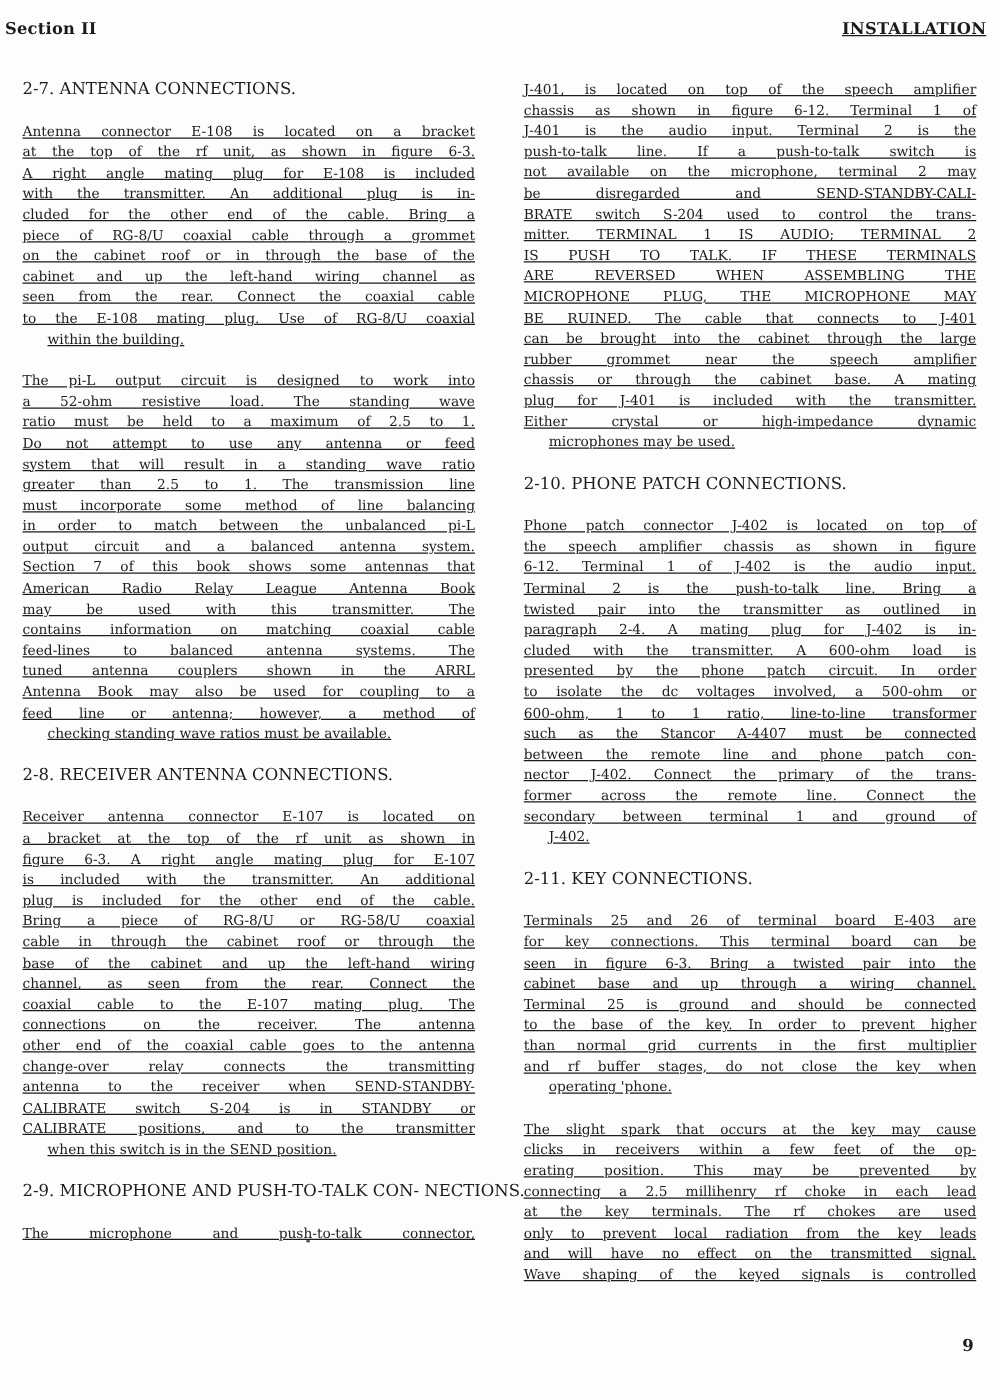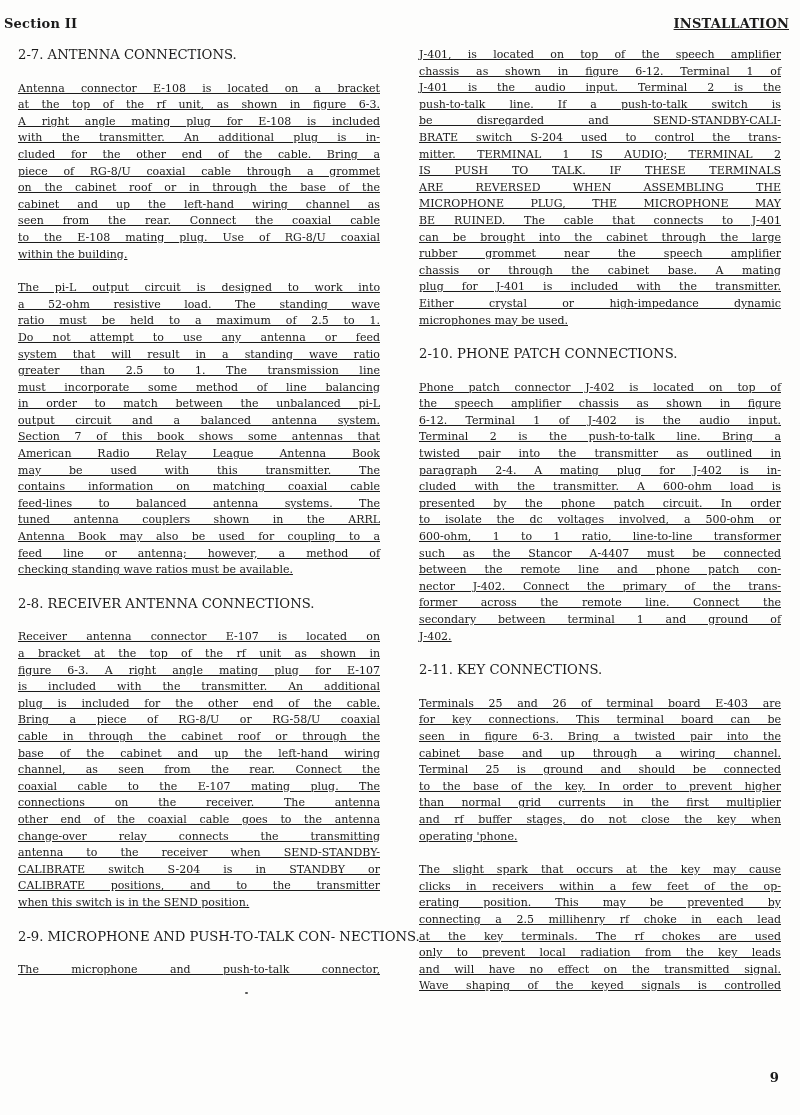--- a/index.html
+++ b/index.html
@@ -7,33 +7,33 @@
     width: 800px; height: 1115px; position: relative; overflow: hidden;
     background: #fdfdfc;
     font-family: "DejaVu Serif", "Liberation Serif", serif;
     color: #1b1b1b;
   }
   .running-head {
     position: absolute; top: 16px; font-size: 13px; font-weight: bold; letter-spacing: 0.2px;
   }
   #head-left { left: 4px; }
   #head-right { right: 11px; text-decoration: underline; }
-  .col { position: absolute; top: 47px; width: 362px; }
+  .col { position: absolute; top: 64px; width: 362px; }
   #col-left { left: 18px; }
   #col-right { left: 419px; }
   .heading {
     font-size: 13.2px; line-height: 16.6px; margin: 0 0 17px 0; white-space: nowrap;
   }
   .heading.hang { padding-left: 44px; text-indent: -44px; white-space: normal; margin-top: 17px; }
   .para { margin: 0 0 17px 0; font-size: 11px; text-decoration: underline; }
   .line {
     display: block; height: 16.6px; line-height: 16.6px;
     text-align: justify; text-align-last: justify; white-space: nowrap; overflow: visible;
   }
-  .line.last { text-align-last: left; }
+  .line.last { text-align-last: left; margin-left: 20px; }
   .page-number {
     position: absolute; right: 21px; top: 1070px; font-size: 13.2px; font-weight: bold;
   }
   .speck { position: absolute; width: 3px; height: 2px; background: #555; border-radius: 1px; }
 </style>
 </head>
 <body>
 
 <div>
   <div class="running-head" id="head-left">Section II</div>
@@ -98,20 +98,21 @@
       <div class="para">
         <span class="line">The microphone and push-to-talk connector,</span>
       </div>
     </div>
   <div class="col" id="col-right">
       <div class="para">
         <span class="line">J-401, is located on top of the speech amplifier</span>
         <span class="line">chassis as shown in figure 6-12. Terminal 1 of</span>
         <span class="line">J-401 is the audio input. Terminal 2 is the</span>
         <span class="line">push-to-talk line. If a push-to-talk switch is</span>
+        <span class="line">not available on the microphone, terminal 2 may</span>
         <span class="line">be disregarded and SEND-STANDBY-CALI-</span>
         <span class="line">BRATE switch S-204 used to control the trans-</span>
         <span class="line">mitter. TERMINAL 1 IS AUDIO; TERMINAL 2</span>
         <span class="line">IS PUSH TO TALK. IF THESE TERMINALS</span>
         <span class="line">ARE REVERSED WHEN ASSEMBLING THE</span>
         <span class="line">MICROPHONE PLUG, THE MICROPHONE MAY</span>
         <span class="line">BE RUINED. The cable that connects to J-401</span>
         <span class="line">can be brought into the cabinet through the large</span>
         <span class="line">rubber grommet near the speech amplifier</span>
         <span class="line">chassis or through the cabinet base. A mating</span>

